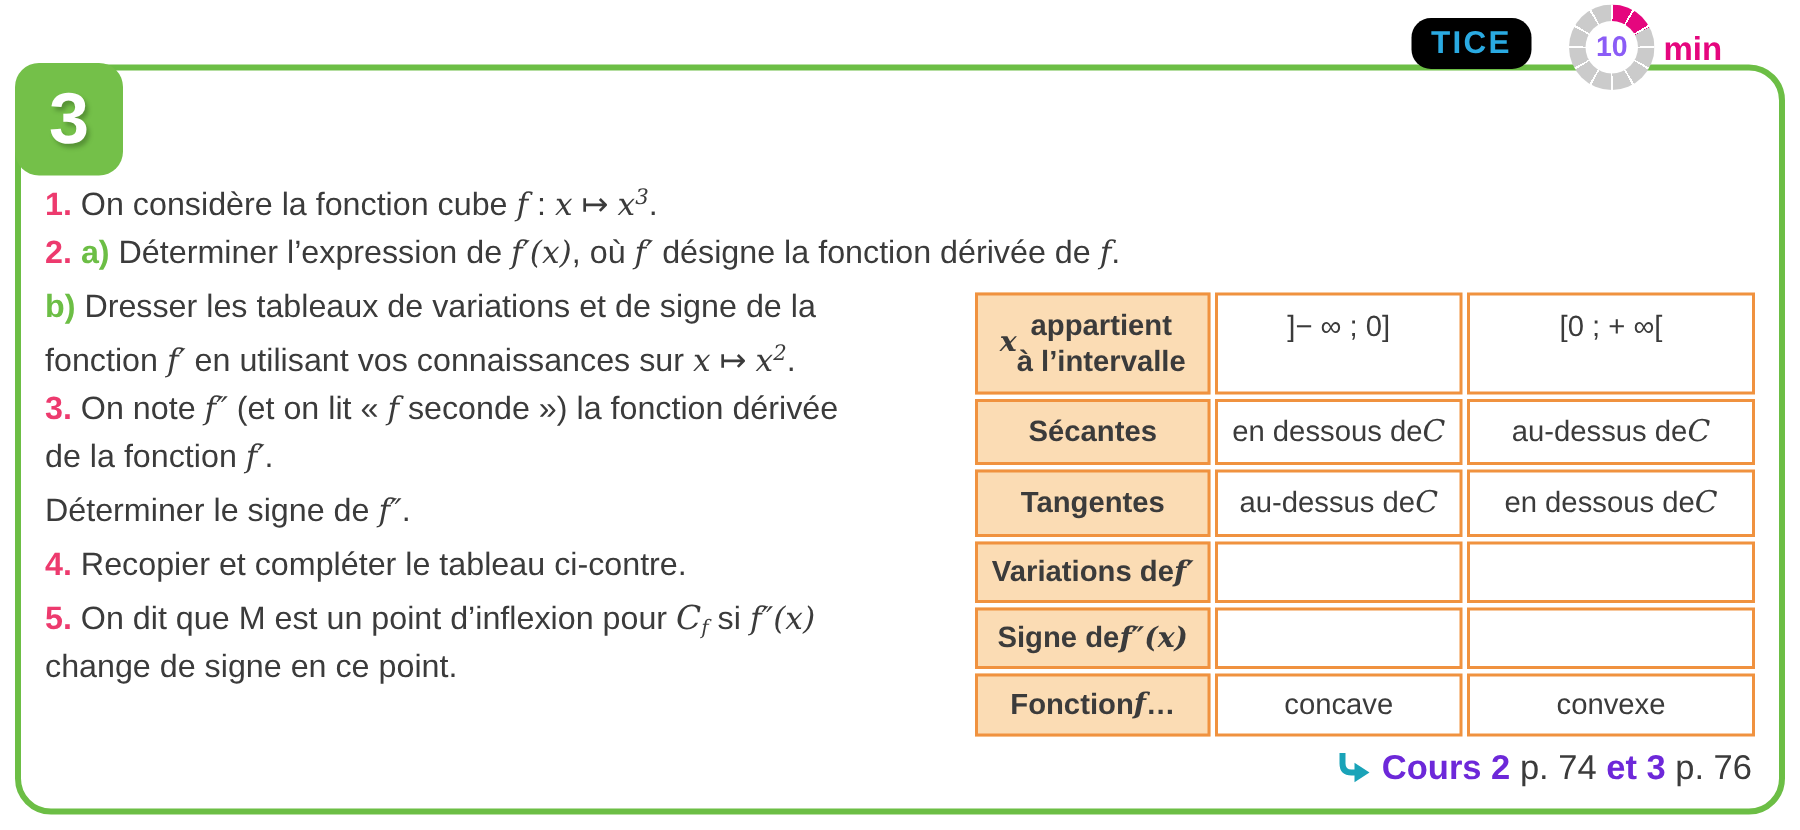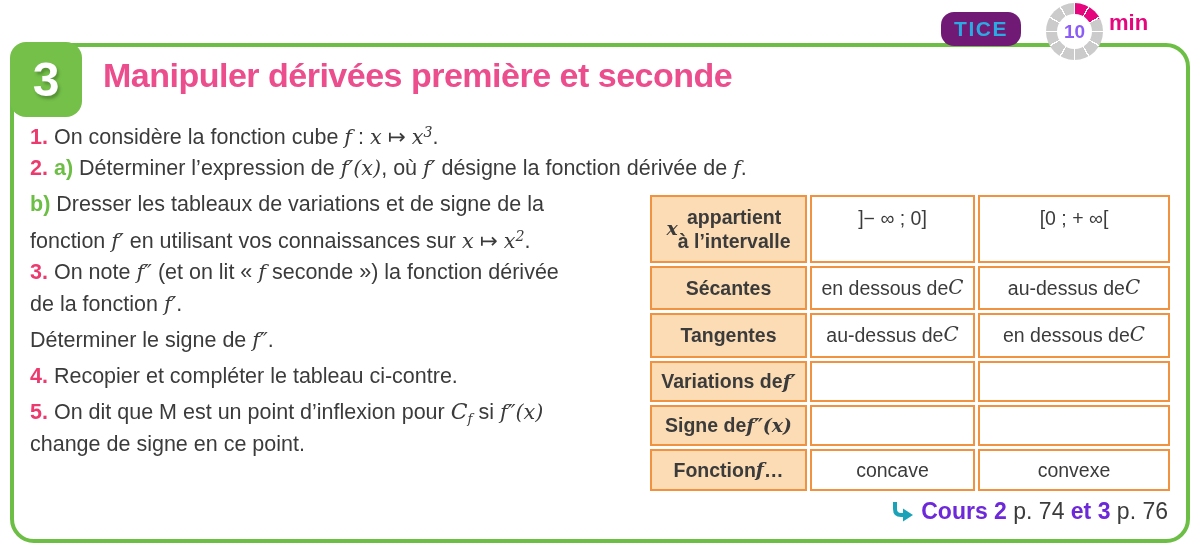--- a/index.html
+++ b/index.html
@@ -22,39 +22,39 @@
     color:#ffffff;font-size:48px;font-weight:bold;
     text-shadow:2px 3px 3px rgba(50,90,30,.45);
   }
   #title{
     position:absolute;left:103px;top:56px;z-index:3;
     font-size:34px;font-weight:bold;color:#eb4d8d;letter-spacing:-0.5px;
   }
   
   #tice{
     position:absolute;left:941px;top:12px;width:80px;height:34px;z-index:3;
-    background:#701a75;border-radius:13px;
+    background:#000000;border-radius:13px;
     display:flex;align-items:center;justify-content:center;
   }
   #tice span{color:#2aaae2;font-weight:bold;font-size:21px;letter-spacing:1.5px;}
   
   #timer{position:absolute;left:1046px;top:3px;z-index:3;}
   .timer-ring{
     position:relative;width:57px;height:57px;border-radius:50%;
     background:
       repeating-conic-gradient(from -1.5deg,#ffffff 0deg 3deg,rgba(0,0,0,0) 3deg 30deg),
       conic-gradient(#e5067e 0deg 62deg,#cbcbcb 62deg 360deg);
   }
   .timer-hole{
     position:absolute;left:11px;top:11px;width:35px;height:35px;border-radius:50%;
     background:#ffffff;display:flex;align-items:center;justify-content:center;
   }
   .timer-hole span{color:#8b5cf6;font-weight:bold;font-size:19px;}
   .timer-unit{
-    position:absolute;left:63px;top:7px;color:#e5067e;font-weight:bold;font-size:22px;
+    position:absolute;left:63px;top:17px;color:#e5067e;font-weight:bold;font-size:22px;
   }
   
   #lines{position:absolute;left:30px;top:116px;width:760px;z-index:2;}
   .line{height:32px;line-height:32px;font-size:21.5px;white-space:nowrap;}
   .line.gap{margin-top:4px;}
   .seg-num{color:#ed3a6e;font-weight:bold;}
   .seg-let{color:#6cbe45;font-weight:bold;}
   .seg-i{font-family:"DejaVu Serif",serif;font-style:italic;font-size:0.97em;}
   .seg-bi{font-family:"DejaVu Serif",serif;font-style:italic;font-weight:bold;font-size:0.97em;}
   .seg-sup{font-family:"DejaVu Serif",serif;font-style:italic;font-size:0.66em;vertical-align:0.5em;}
@@ -87,21 +87,20 @@
 <body>
 
 <div id="stage">
 
   <div id="frame"></div>
 
   <div id="badge">
     <span>3</span>
   </div>
 
-  <div id="title">Manipuler dérivées première et seconde</div>
 
   <div id="tice">
     <span>TICE</span>
   </div>
 
   <div id="timer">
     <div class="timer-ring">
       <div class="timer-hole">
         <span>10</span>
       </div>

